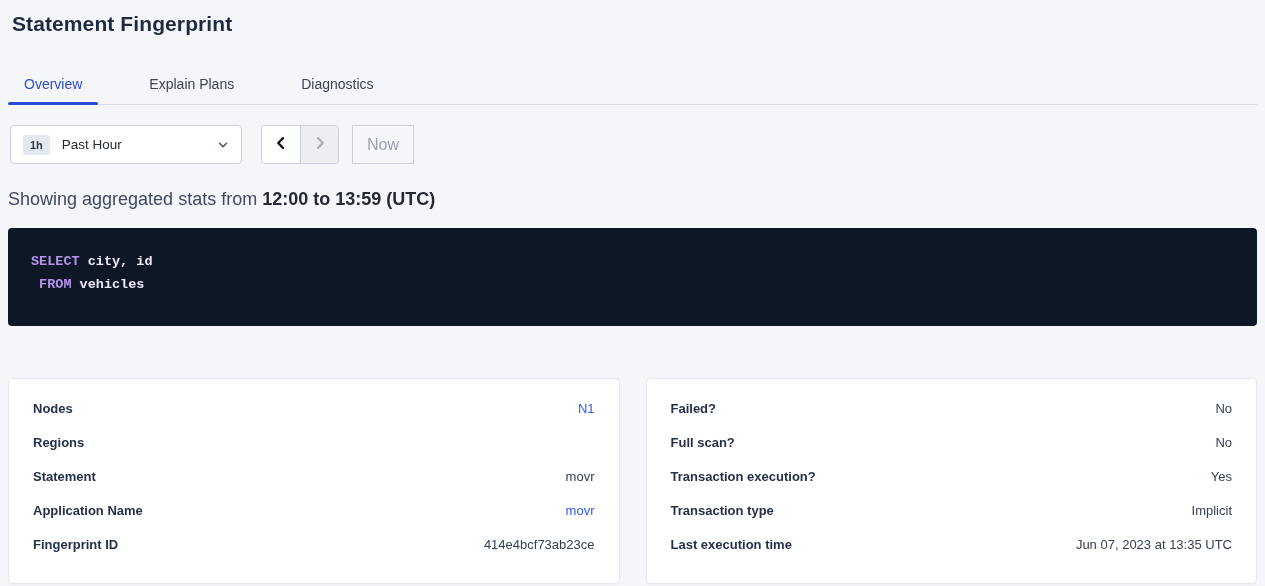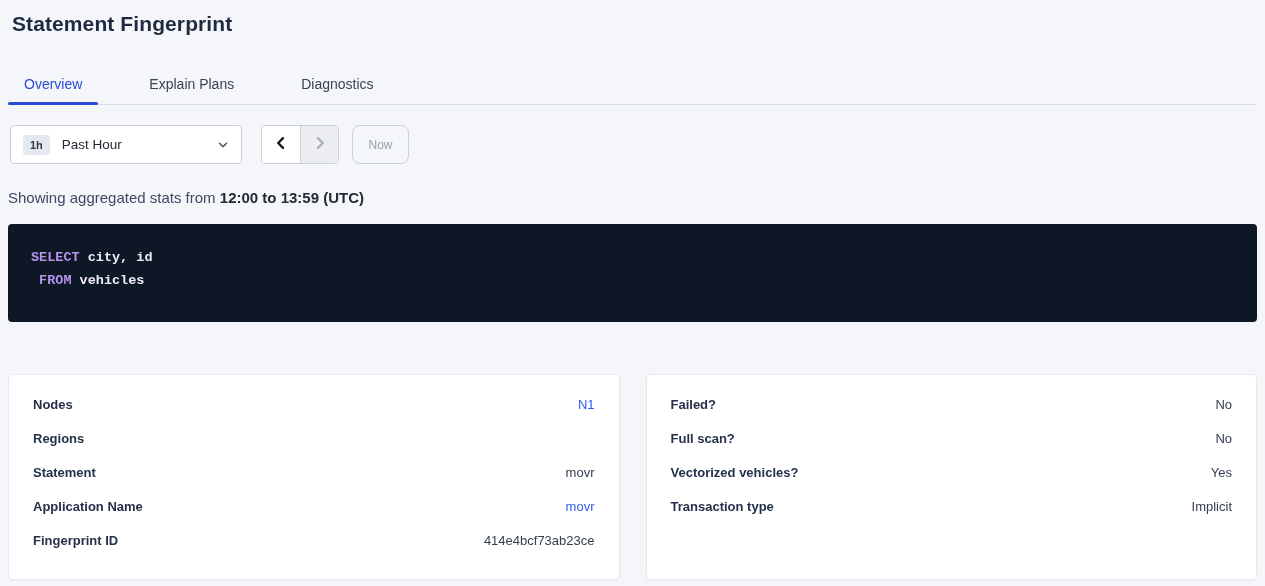--- a/index.html
+++ b/index.html
@@ -115,32 +115,32 @@
     background: var(--disabled-bg);
     color: #aab0bc;
     cursor: default;
   }
   .now-btn {
     margin-left: 13px;
     height: 39px;
     min-width: 57px;
     padding: 0 14px;
     border: 1px solid var(--border);
-    border-radius: 8px;
+    border-radius: 0;
     background: transparent;
     color: var(--disabled-text);
-    font-size: 12px;
+    font-size: 16px;
     font-family: "Liberation Sans", sans-serif;
     cursor: default;
   }
 
   
   .stats-line {
     margin-top: 25px;
-    font-size: 15px;
+    font-size: 18px;
     color: var(--text-muted);
   }
   .stats-line strong { color: #242a35; }
 
   
   .sql-box {
     margin-top: 18px;
     background: var(--sql-bg);
     border-radius: 4px;
     padding: 22px 20px 30px 23px;
@@ -260,23 +260,27 @@
       <div class="card">
         <div class="detail-row">
           <span class="detail-label">Failed?</span>
           <span class="detail-value">No</span>
         </div>
         <div class="detail-row">
           <span class="detail-label">Full scan?</span>
           <span class="detail-value">No</span>
         </div>
         <div class="detail-row">
-          <span class="detail-label">Vectorized vehicles?</span>
+          <span class="detail-label">Transaction execution?</span>
           <span class="detail-value">Yes</span>
         </div>
         <div class="detail-row">
           <span class="detail-label">Transaction type</span>
           <span class="detail-value">Implicit</span>
         </div>
+        <div class="detail-row">
+          <span class="detail-label">Last execution time</span>
+          <span class="detail-value">Jun 07, 2023 at 13:35 UTC</span>
+        </div>
       </div>
     </div>
 
 </div>
 
 </body></html>

